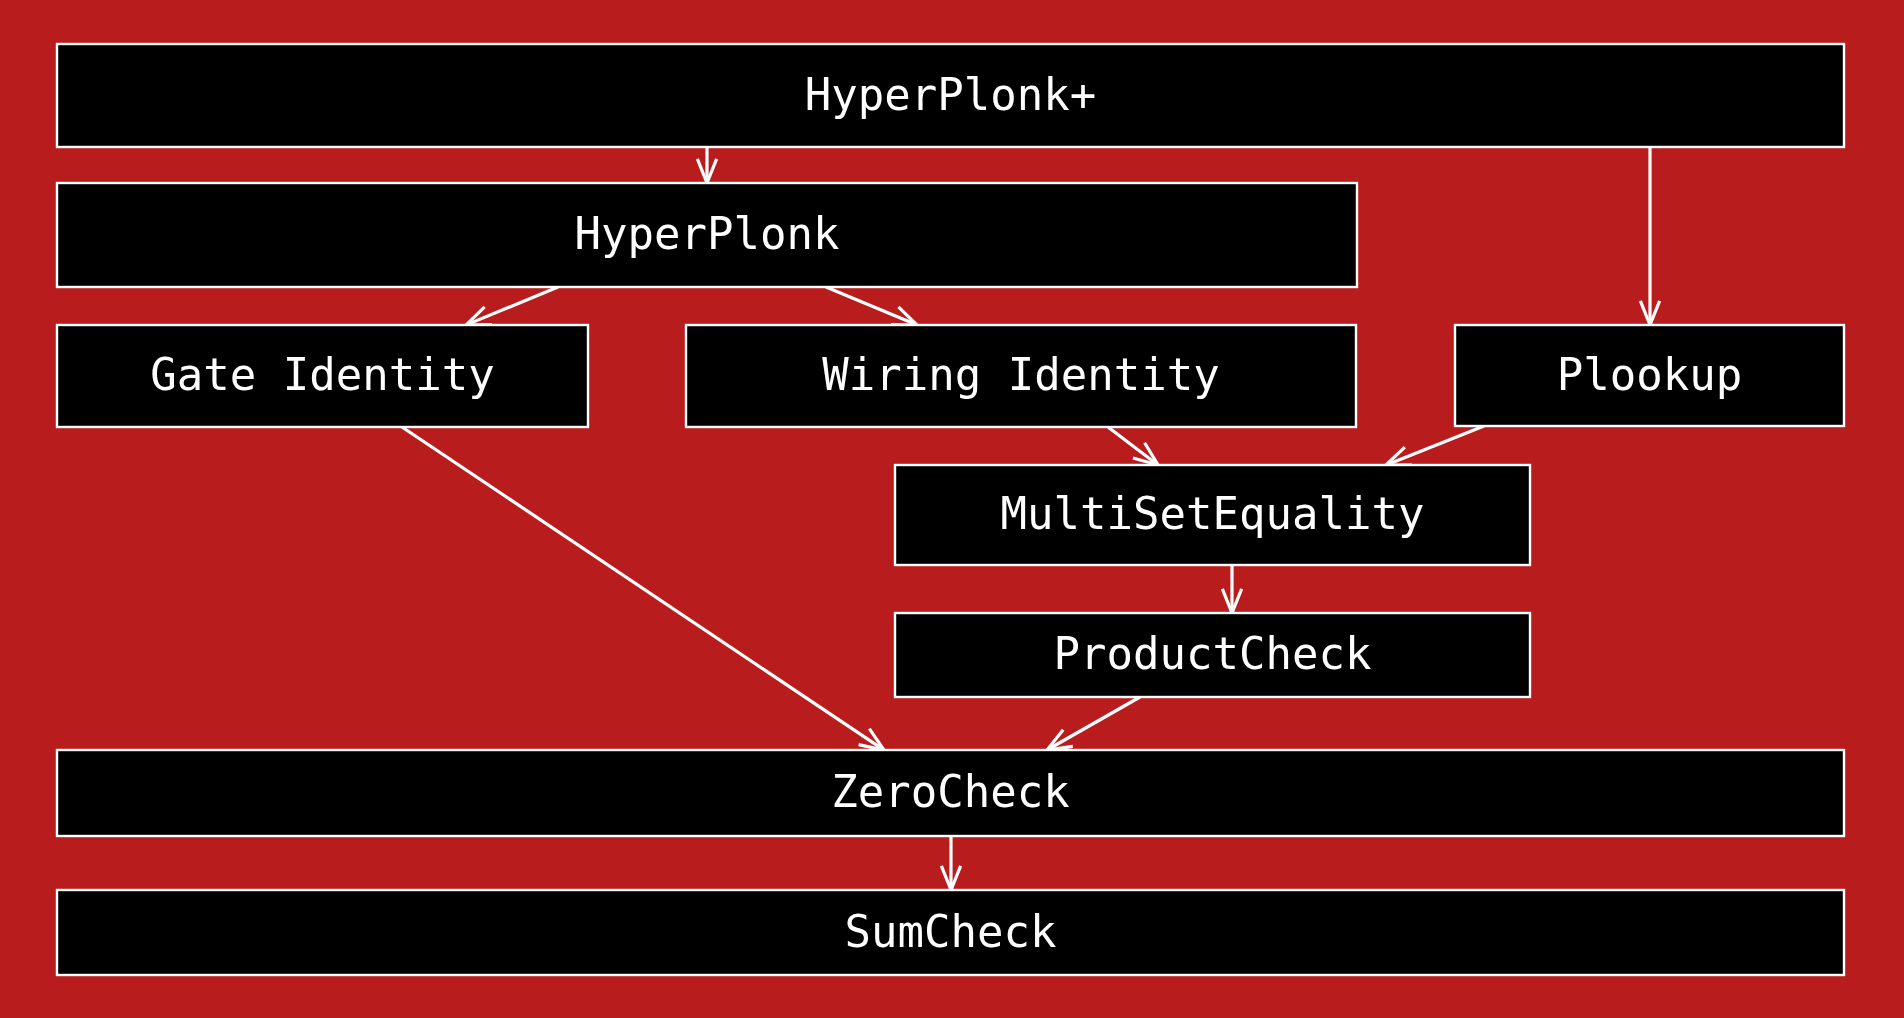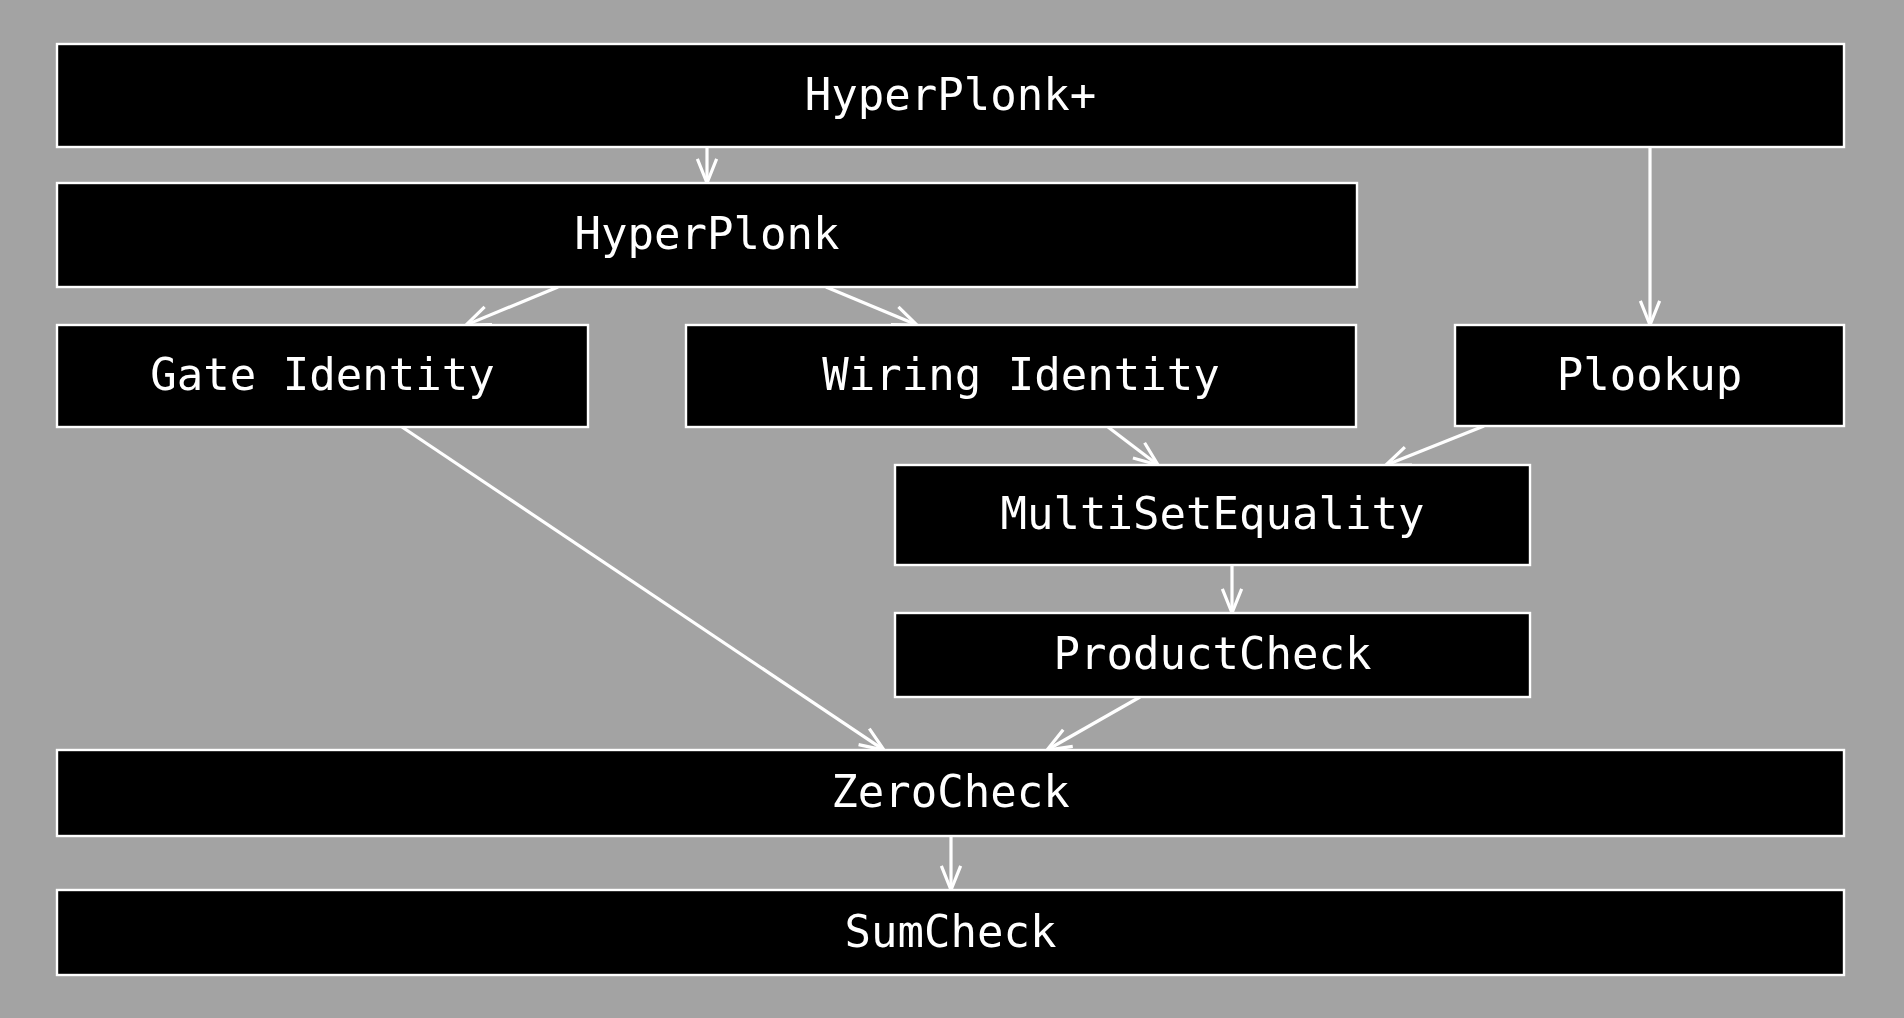--- a/index.html
+++ b/index.html
@@ -10,21 +10,21 @@
   body {
     width: 1904px;
     height: 1018px;
     overflow: hidden;
     font-family: "DejaVu Sans Mono", monospace;
   }
   #diagram-root {
     position: relative;
     width: 1904px;
     height: 1018px;
-    background: #a3a3a3;
+    background: #b91c1c;
   }
   svg#diagram-svg {
     position: absolute;
     top: 0;
     left: 0;
     width: 1904px;
     height: 1018px;
     display: block;
   }
   .node-box {

